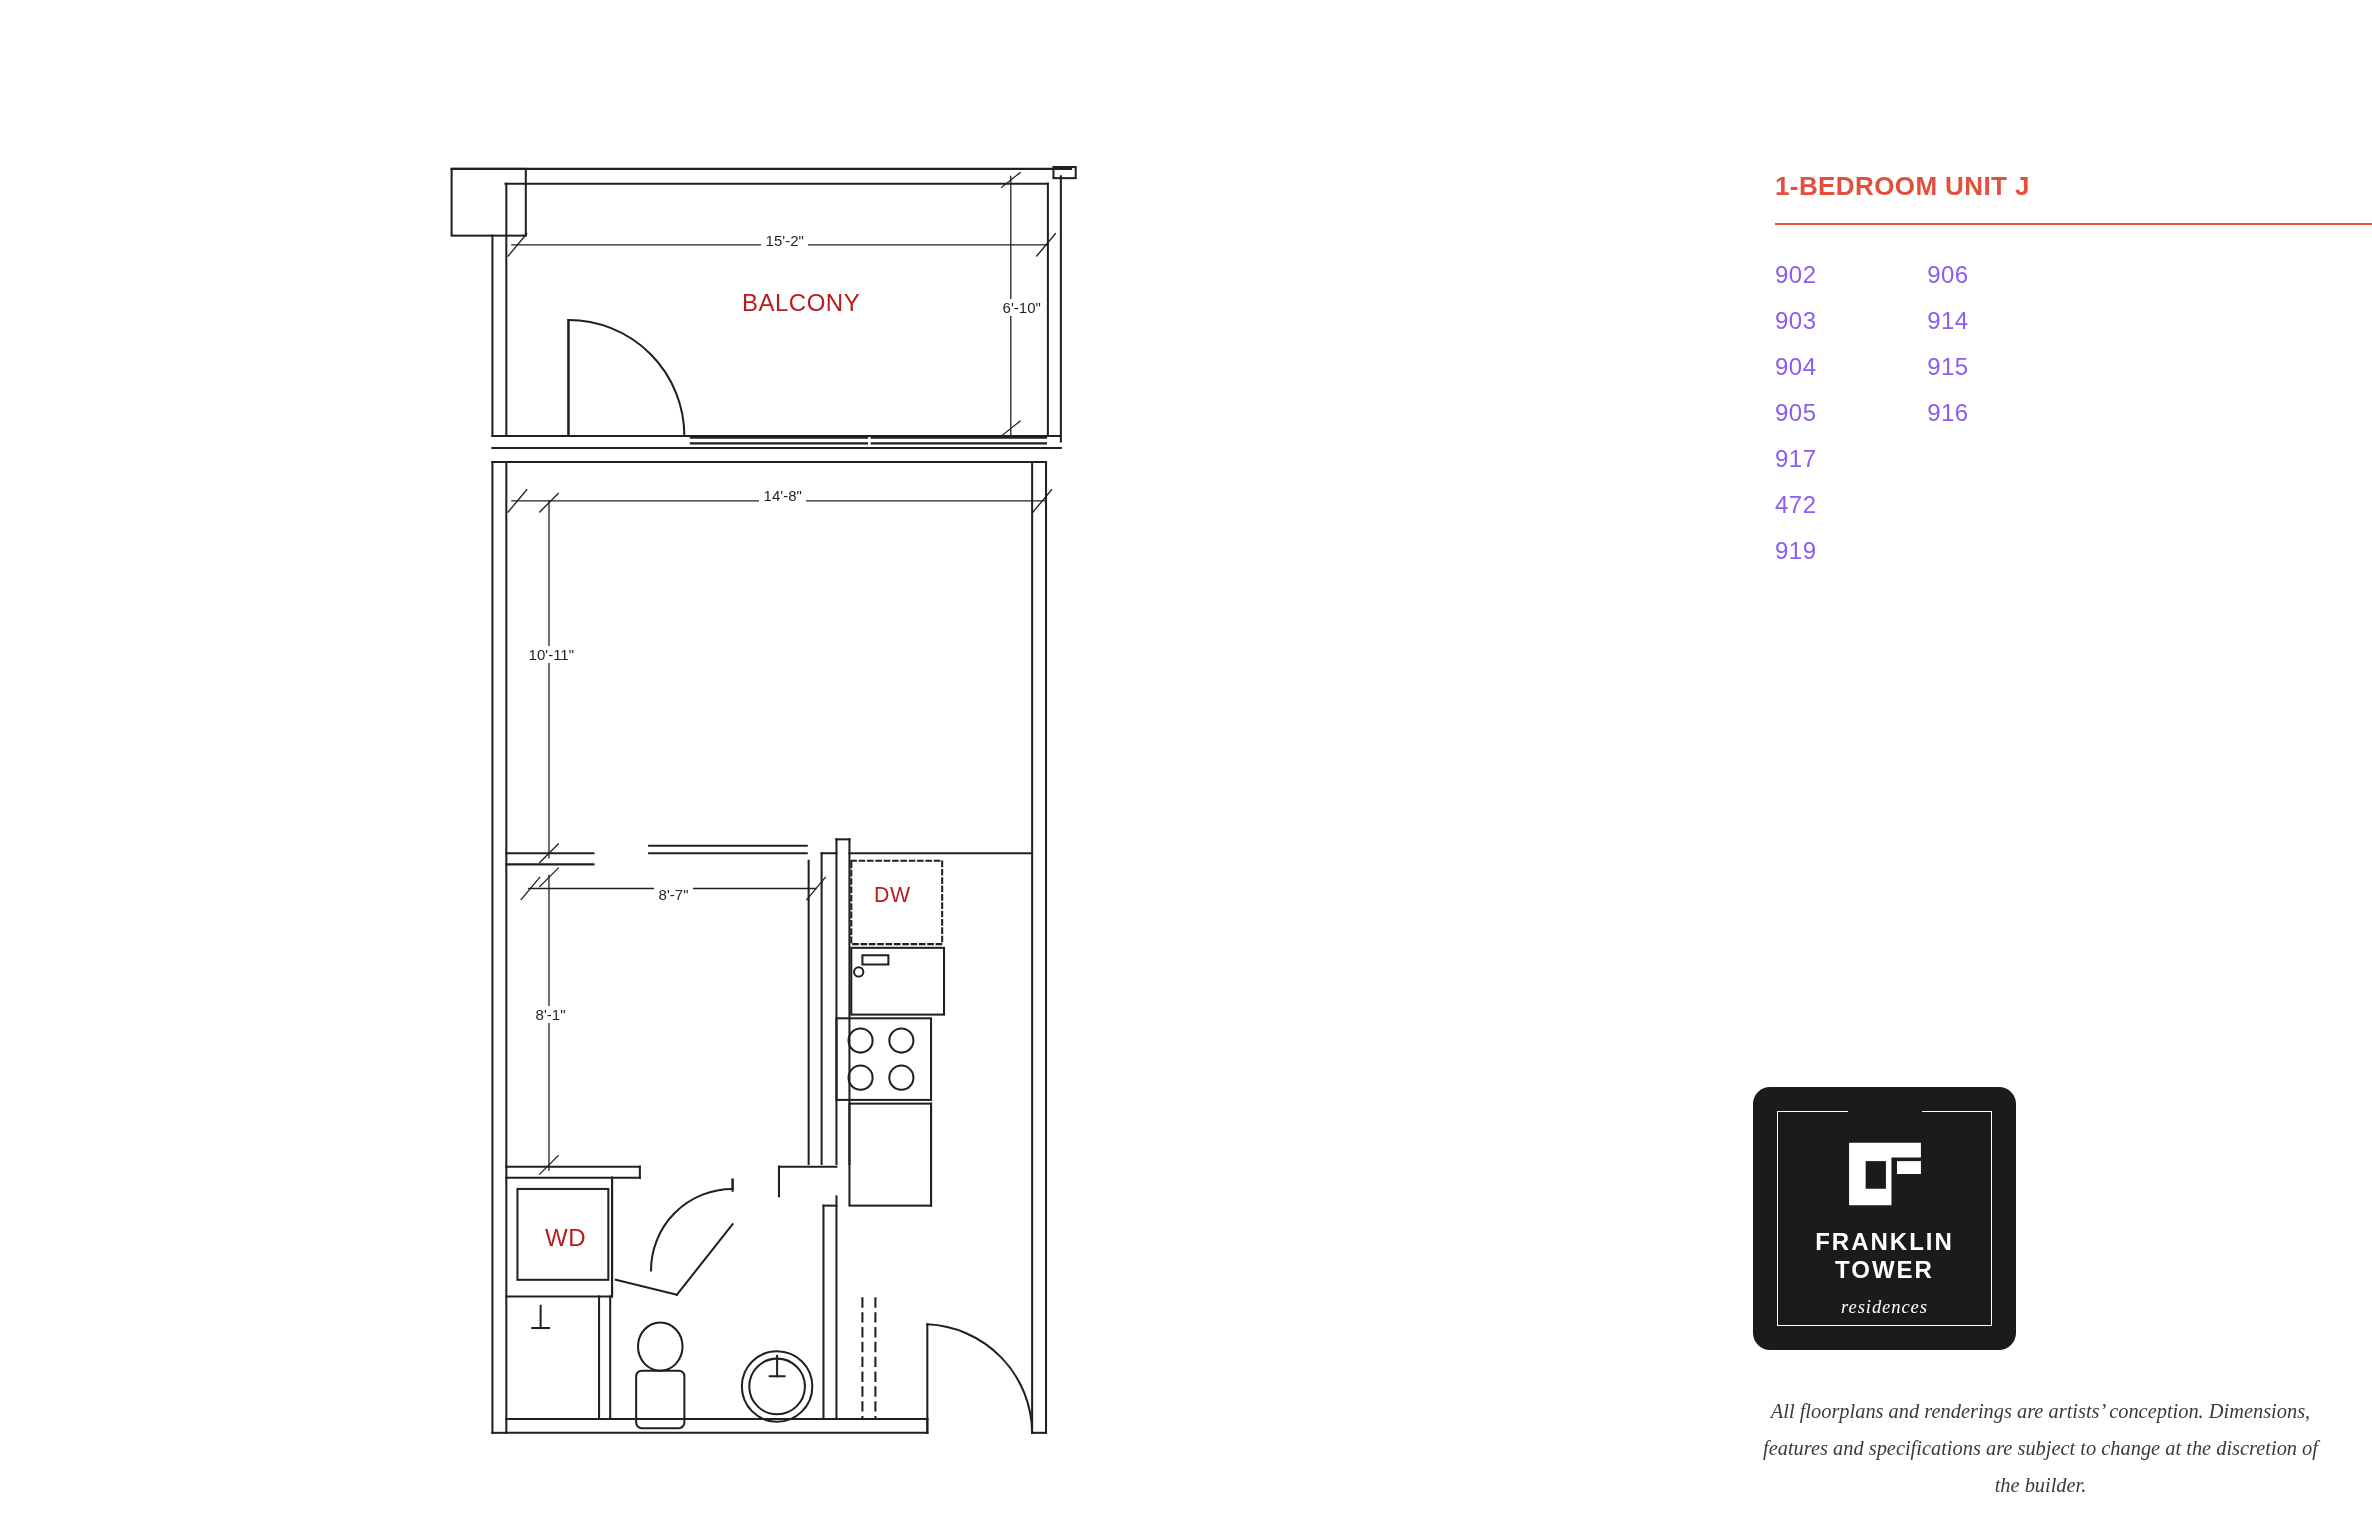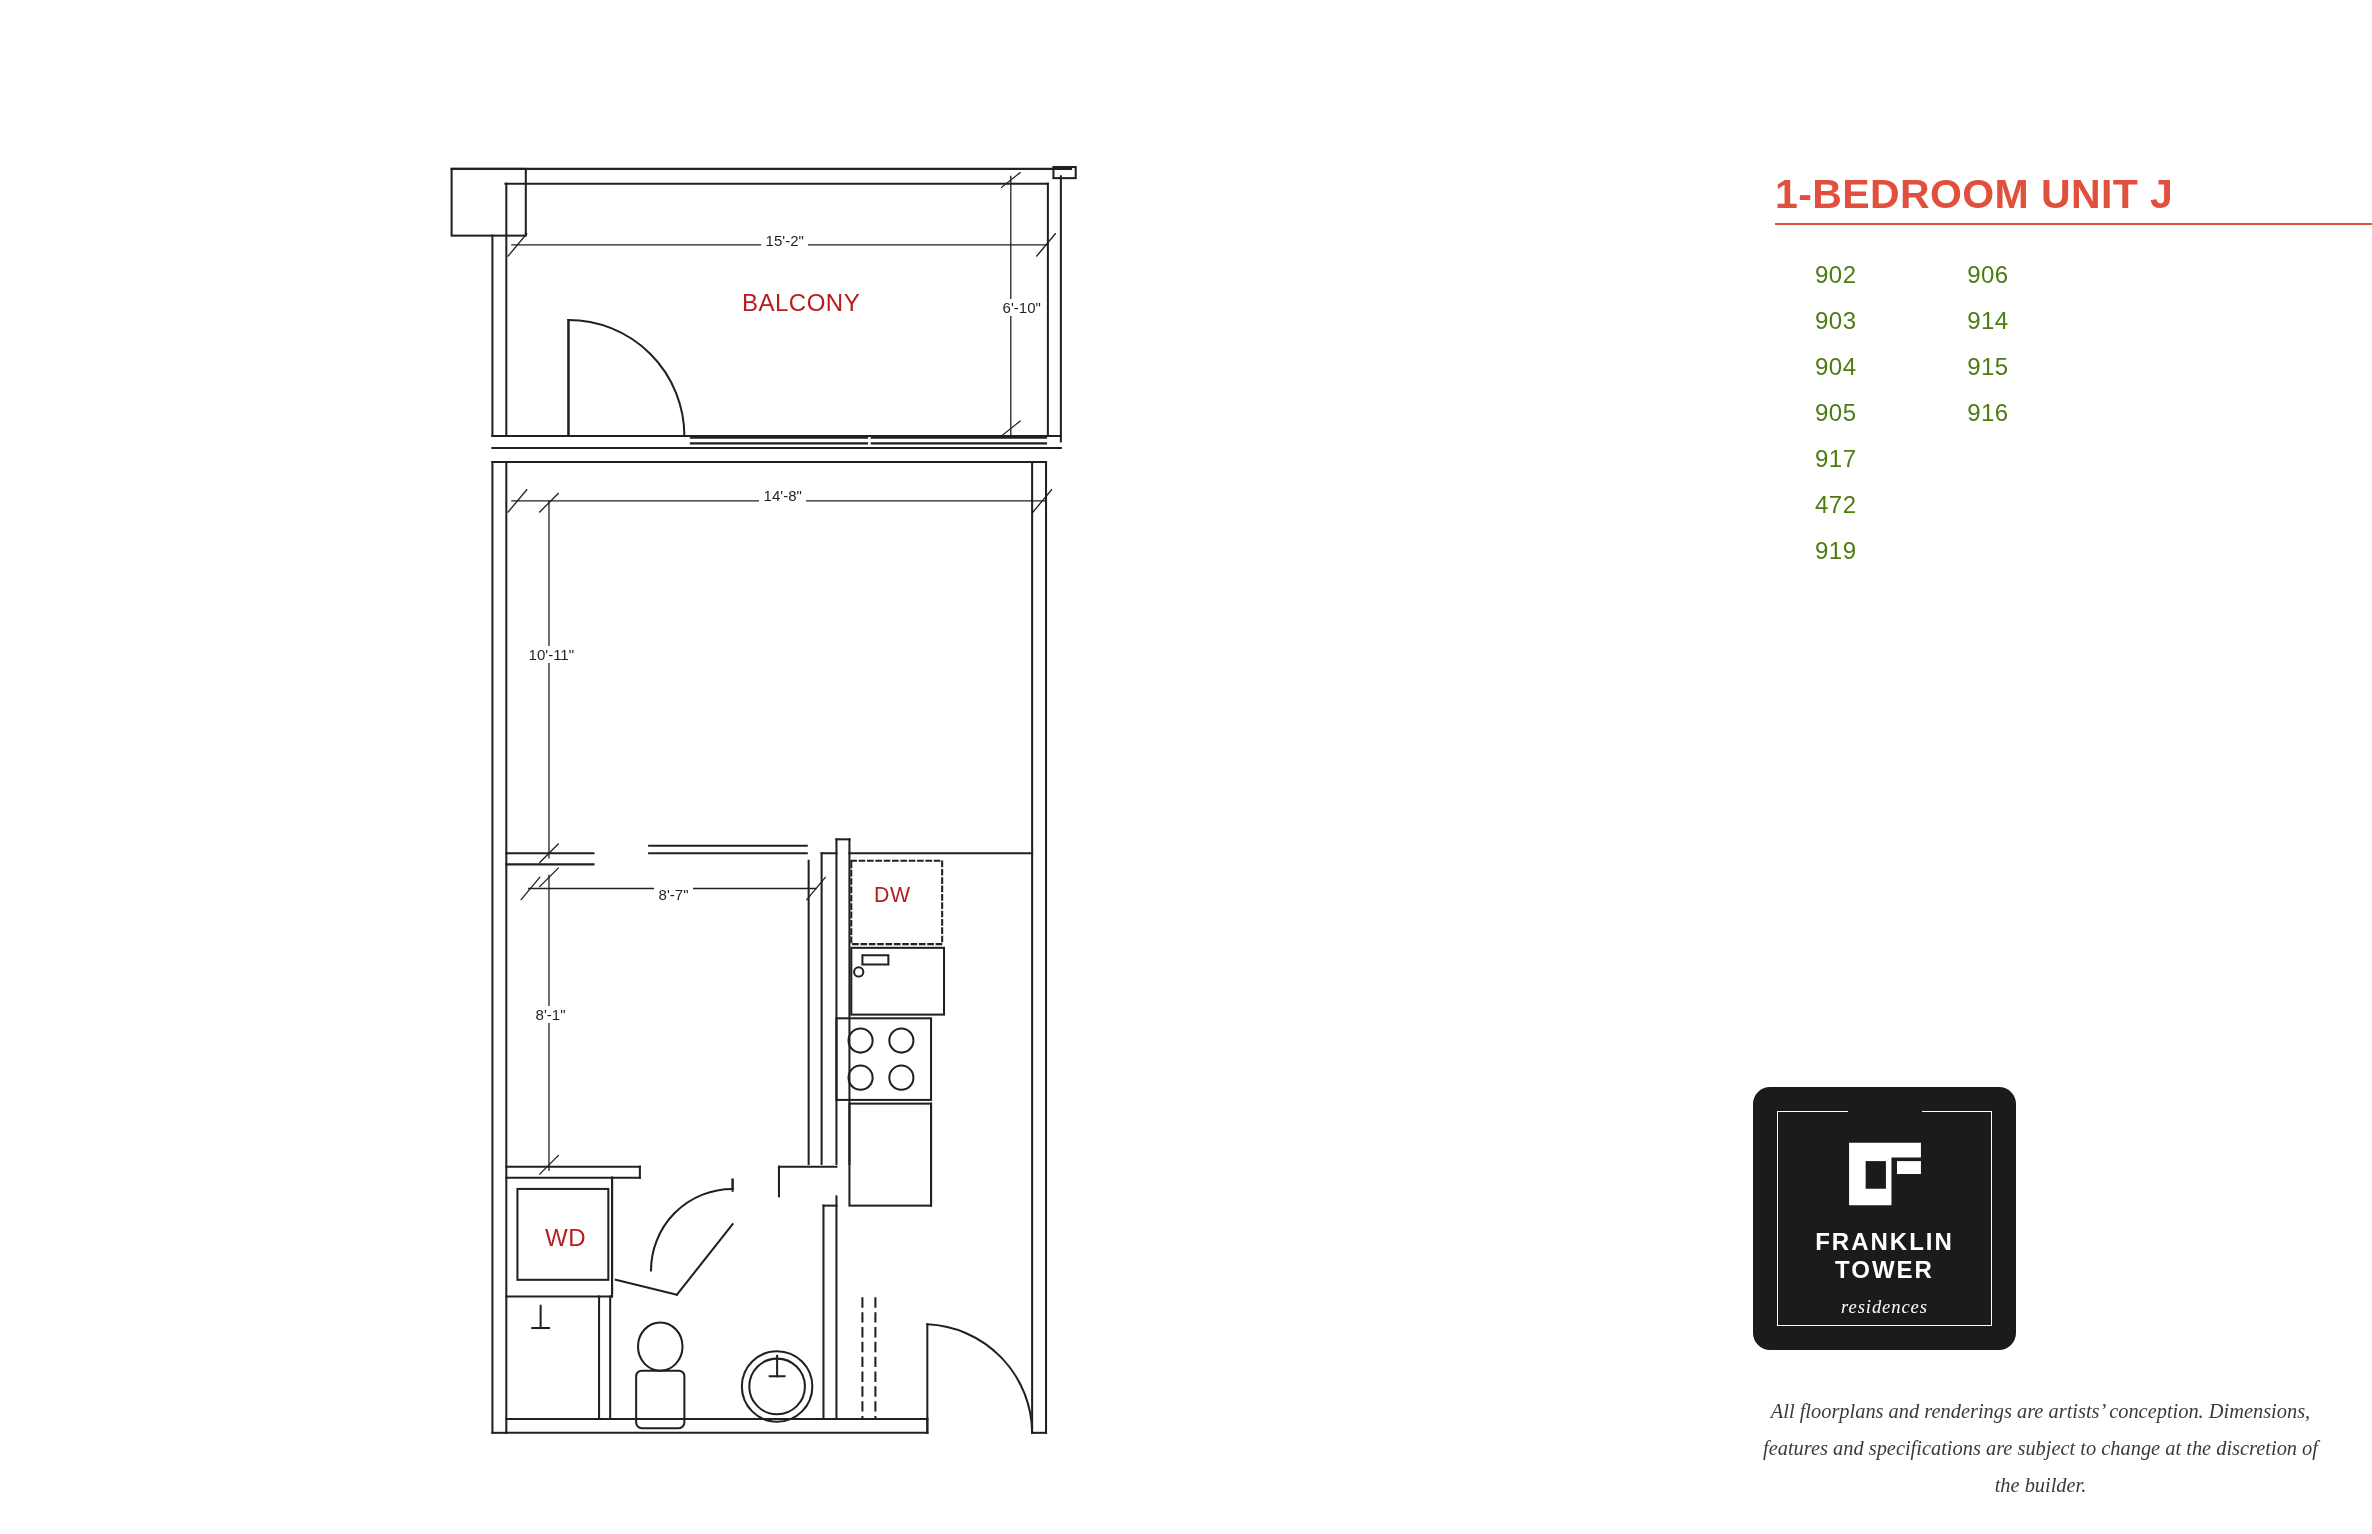--- a/index.html
+++ b/index.html
@@ -76,21 +76,21 @@
     left: 1753px;
     top: 0;
     width: 620px;
     height: 1534px;
   }
 
   #unit-title {
     position: absolute;
     left: 22px;
     top: 171px;
-    font-size: 41px;
+    font-size: 26px;
     font-weight: bold;
     color: #e0503c;
     letter-spacing: 0.4px;
   }
   #title-rule {
     position: absolute;
     left: 22px;
     top: 223px;
     width: 598px;
     height: 1.9px;
@@ -103,24 +103,23 @@
     top: 252px;
     width: 445px;
   }
   .unit-col {
     display: inline-block;
     vertical-align: top;
     width: 148px;
   }
   .unit-num {
     font-size: 24px;
-    color: #4d7c0f;
+    color: #8b5cf6;
     line-height: 46px;
     letter-spacing: 0.5px;
-    margin-left: 40px;
   }
 
   
   #logo-block {
     position: absolute;
     left: 1753px;
     top: 1087px;
     width: 263px;
     height: 263px;
     background: #1b1b1b;

